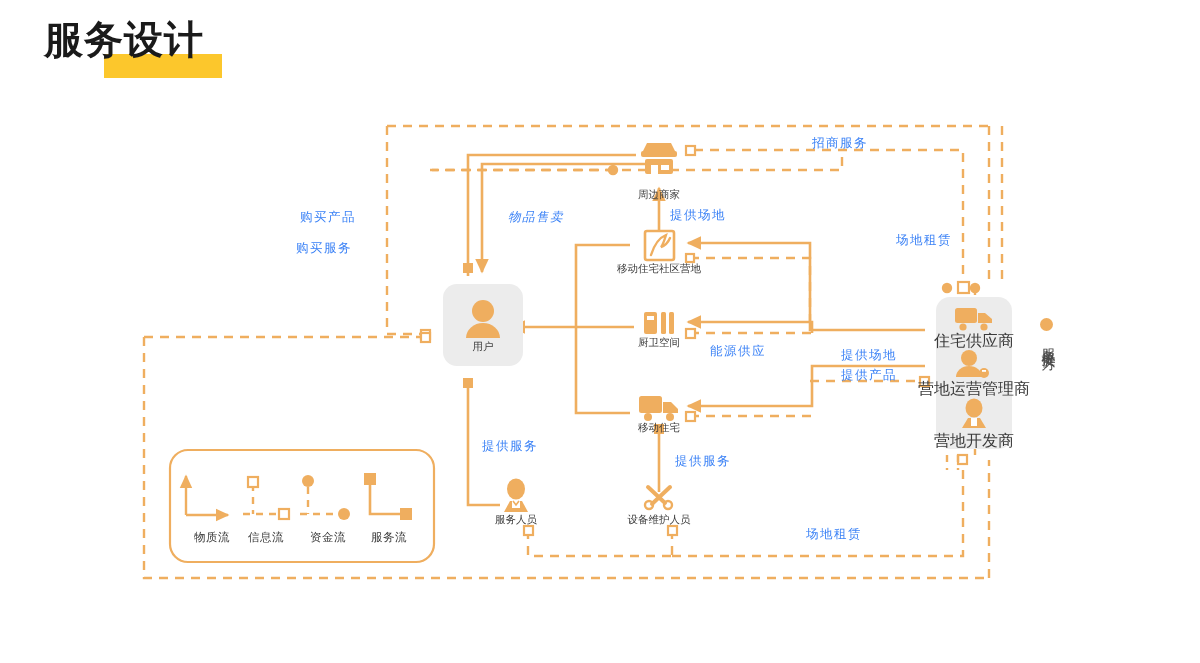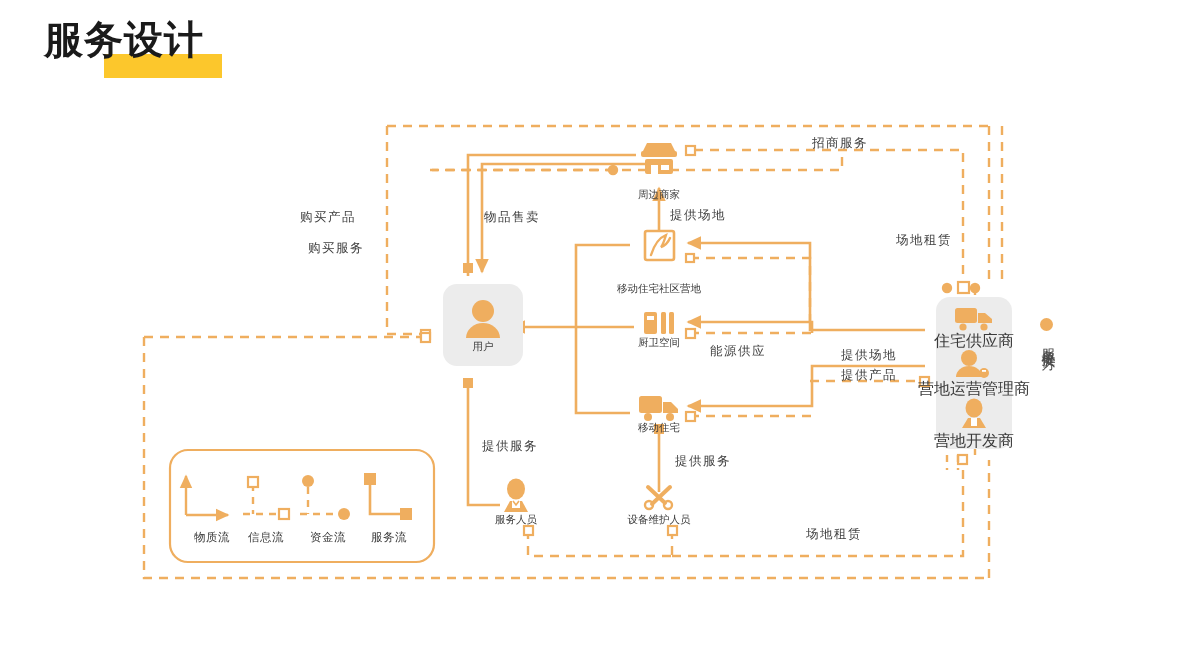--- a/index.html
+++ b/index.html
@@ -32,21 +32,21 @@
 
   
   .node-label{
     position:absolute;text-align:center;
     font-size:10.5px;color:#3a3a3a;white-space:nowrap;
     transform:translateX(-50%);
     font-family:"Liberation Sans","DejaVu Sans",sans-serif;
   }
   .flow-label{
     position:absolute;
-    font-size:12.5px;color:#404040;white-space:nowrap;
+    font-size:12.5px;color:#3b82f6;white-space:nowrap;
     letter-spacing:1.5px;
     font-family:"Liberation Sans","DejaVu Sans",sans-serif;
   }
   .legend-label{
     position:absolute;
     font-size:11.5px;color:#3a3a3a;white-space:nowrap;
     transform:translateX(-50%);
     letter-spacing:.5px;
     text-align:center;
   }
@@ -275,36 +275,36 @@
       <g stroke="#EFAE5F" stroke-width="2.6" fill="none">
         <path d="M 370 482 L 370 514 L 403 514"></path>
       </g>
       <rect x="364" y="473" width="12" height="12" fill="#EFAE5F"></rect>
       <rect x="400" y="508" width="12" height="12" fill="#EFAE5F"></rect>
     </g>
   </svg>
 
   <div class="node-label" style="left:483px;top:340px;">用户</div>
   <div class="node-label" style="left:659px;top:188px;">周边商家</div>
-  <div class="node-label" style="left:659px;top:262px;margin-top:20px;">移动住宅社区营地</div>
+  <div class="node-label" style="left:659px;top:262px;">移动住宅社区营地</div>
   <div class="node-label" style="left:659px;top:336px;">厨卫空间</div>
   <div class="node-label" style="left:659px;top:421px;">移动住宅</div>
   <div class="node-label" style="left:516px;top:513px;">服务人员</div>
   <div class="node-label" style="left:659px;top:513px;">设备维护人员</div>
 
   <div class="sp-item-label" style="left:974px;top:331px;">住宅供应商</div>
   <div class="sp-item-label" style="left:974px;top:379px;">营地运营管理商</div>
   <div class="sp-item-label" style="left:974px;top:431px;">营地开发商</div>
 
   <div class="provider-dot"></div>
   <div class="provider-label">服务提供方</div>
 
   <div class="flow-label" style="left:300px;top:209px;">购买产品</div>
-  <div class="flow-label" style="left:308px;top:240px;text-align:center;">购买服务</div>
-  <div class="flow-label" style="left:484px;top:209px;">物品售卖</div>
+  <div class="flow-label" style="left:296px;top:240px;text-align:center;">购买服务</div>
+  <div class="flow-label" style="left:508px;top:209px;font-style:italic;">物品售卖</div>
   <div class="flow-label" style="left:670px;top:207px;">提供场地</div>
   <div class="flow-label" style="left:812px;top:135px;">招商服务</div>
   <div class="flow-label" style="left:896px;top:232px;">场地租赁</div>
   <div class="flow-label" style="left:710px;top:343px;">能源供应</div>
   <div class="flow-label" style="left:841px;top:347px;">提供场地</div>
   <div class="flow-label" style="left:841px;top:367px;">提供产品</div>
   <div class="flow-label" style="left:482px;top:438px;">提供服务</div>
   <div class="flow-label" style="left:675px;top:453px;">提供服务</div>
   <div class="flow-label" style="left:806px;top:526px;">场地租赁</div>
 

